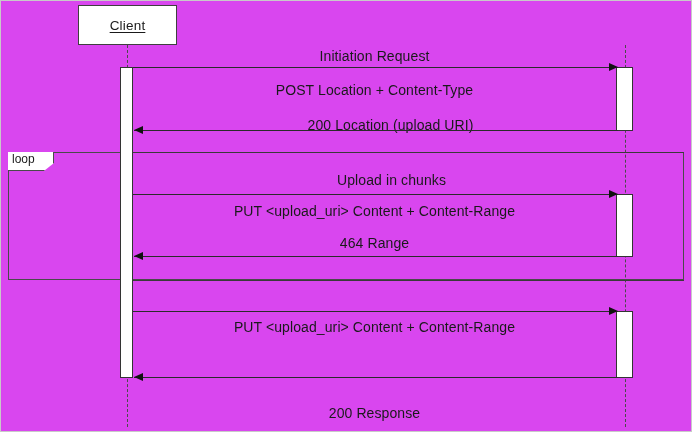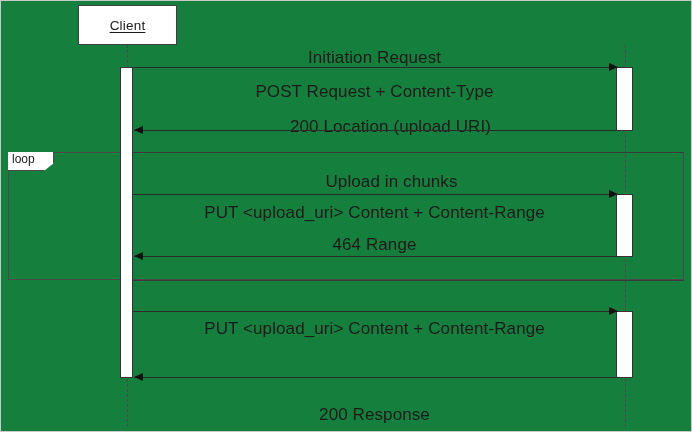--- a/index.html
+++ b/index.html
@@ -4,21 +4,21 @@
 <style>
   html, body {
     margin: 0;
     padding: 0;
     background: #ffffff;
   }
   #canvas {
     position: relative;
     width: 692px;
     height: 432px;
-    background: #15803d;
+    background: #d946ef;
     font-family: "Liberation Sans", sans-serif;
     overflow: hidden;
     box-sizing: border-box;
   }
   .outer-frame {
     position: absolute;
     left: 0px;
     top: 0px;
     width: 692px;
     height: 432px;
@@ -106,21 +106,21 @@
     border-bottom: 4.5px solid transparent;
     border-left: 9px solid #111111;
   }
   .arrowhead.left {
     border-top: 4.5px solid transparent;
     border-bottom: 4.5px solid transparent;
     border-right: 9px solid #111111;
   }
   .msg-label {
     position: absolute;
-    font-size: 17px;
+    font-size: 14px;
     color: #1a1a1a;
     text-align: center;
     white-space: nowrap;
     letter-spacing: .1px;
   }
 
   
   .span-line {
     position: absolute;
     height: 0;
@@ -151,21 +151,21 @@
   <div class="activation" style="left:120px; top:67px; width:13px; height:311px;"></div>
 
   <div class="activation" style="left:616px; top:67px; width:17px; height:64px;"></div>
   <div class="activation" style="left:616px; top:194px; width:17px; height:63px;"></div>
   <div class="activation" style="left:616px; top:311px; width:17px; height:67px;"></div>
 
   <div class="msg-label" style="left:133px; top:48px; width:483px;">Initiation Request</div>
 
   <div class="msg-line" style="left:133px; top:67px; width:485px;"></div>
   <div class="arrowhead right" style="left:609px; top:62.5px;"></div>
-  <div class="msg-label" style="left:133px; top:82px; width:483px;">POST Request + Content-Type</div>
+  <div class="msg-label" style="left:133px; top:82px; width:483px;">POST Location + Content-Type</div>
 
   <div class="msg-label" style="left:149px; top:117px; width:483px;">200 Location (upload URI)</div>
   <div class="msg-line" style="left:134px; top:130px; width:484px;"></div>
   <div class="arrowhead left" style="left:134px; top:125.5px;"></div>
 
   <div class="span-line" style="left:133px; top:152px; width:551px;"></div>
 
   <div class="msg-label" style="left:150px; top:172px; width:483px;">Upload in chunks</div>
 
   <div class="msg-line" style="left:133px; top:194px; width:485px;"></div>

